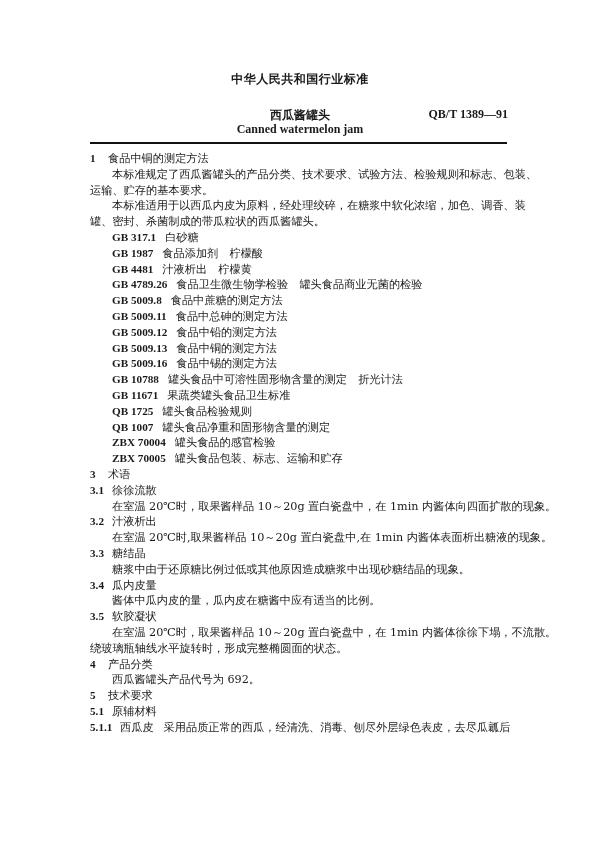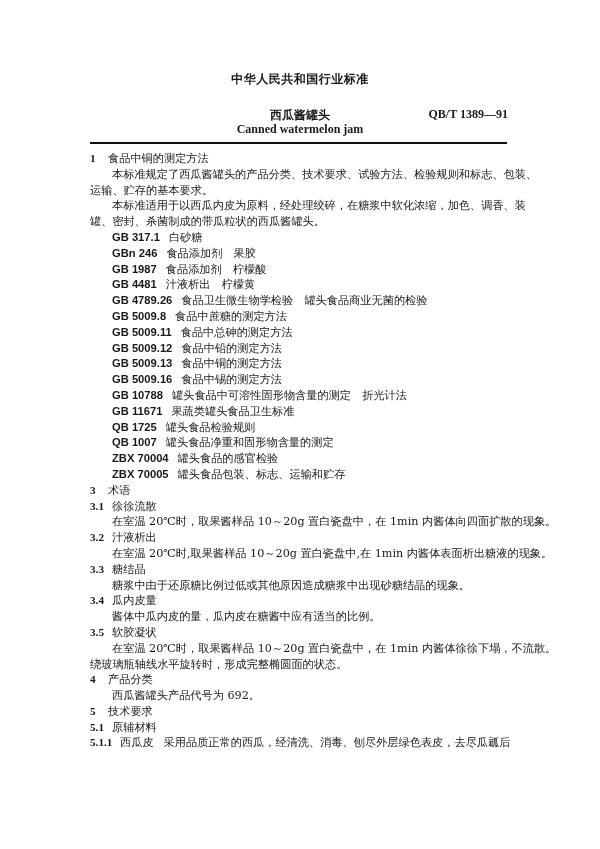--- a/index.html
+++ b/index.html
@@ -81,21 +81,21 @@
     .num {
       font-family: "Liberation Serif", serif;
       font-weight: bold;
       display: inline-block;
     }
     .sec .num { width: 18px; }
     .sub .num { width: 22px; }
     .subsub .num { width: 30px; }
     .indent { padding-left: 22px; }
     .ref-code {
-      font-family: Liberation Sans, sans-serif;
+      font-family: Liberation Serif, serif;
       font-weight: bold;
       margin-right: 9px;
       text-align: center;
     }
     .ref-gap { display: inline-block; width: 10px; }
   </style>
 </head>
 <body>
 
 <div class="page">
@@ -107,21 +107,20 @@
 
   <div class="body">
 
     <div class="line sec"><span class="num">1</span><span>食品中铜的测定方法</span></div>
     <div class="line indent">本标准规定了西瓜酱罐头的产品分类、技术要求、试验方法、检验规则和标志、包装、</div>
     <div class="line">运输、贮存的基本要求。</div>
     <div class="line indent">本标准适用于以西瓜内皮为原料，经处理绞碎，在糖浆中软化浓缩，加色、调香、装</div>
     <div class="line">罐、密封、杀菌制成的带瓜粒状的西瓜酱罐头。</div>
 
     <div class="line indent"><span class="ref-code">GB 317.1</span><span>白砂糖</span></div>
-    <div class="line indent"><span class="ref-code">GBn 246</span><span>食品添加剂　果胶</span></div>
     <div class="line indent"><span class="ref-code">GB 1987</span><span>食品添加剂　柠檬酸</span></div>
     <div class="line indent"><span class="ref-code">GB 4481</span><span>汁液析出　柠檬黄</span></div>
     <div class="line indent"><span class="ref-code">GB 4789.26</span><span>食品卫生微生物学检验　罐头食品商业无菌的检验</span></div>
     <div class="line indent"><span class="ref-code">GB 5009.8</span><span>食品中蔗糖的测定方法</span></div>
     <div class="line indent"><span class="ref-code">GB 5009.11</span><span>食品中总砷的测定方法</span></div>
     <div class="line indent"><span class="ref-code">GB 5009.12</span><span>食品中铅的测定方法</span></div>
     <div class="line indent"><span class="ref-code">GB 5009.13</span><span>食品中铜的测定方法</span></div>
     <div class="line indent"><span class="ref-code">GB 5009.16</span><span>食品中锡的测定方法</span></div>
     <div class="line indent"><span class="ref-code">GB 10788</span><span>罐头食品中可溶性固形物含量的测定　折光计法</span></div>
     <div class="line indent"><span class="ref-code">GB 11671</span><span>果蔬类罐头食品卫生标准</span></div>

